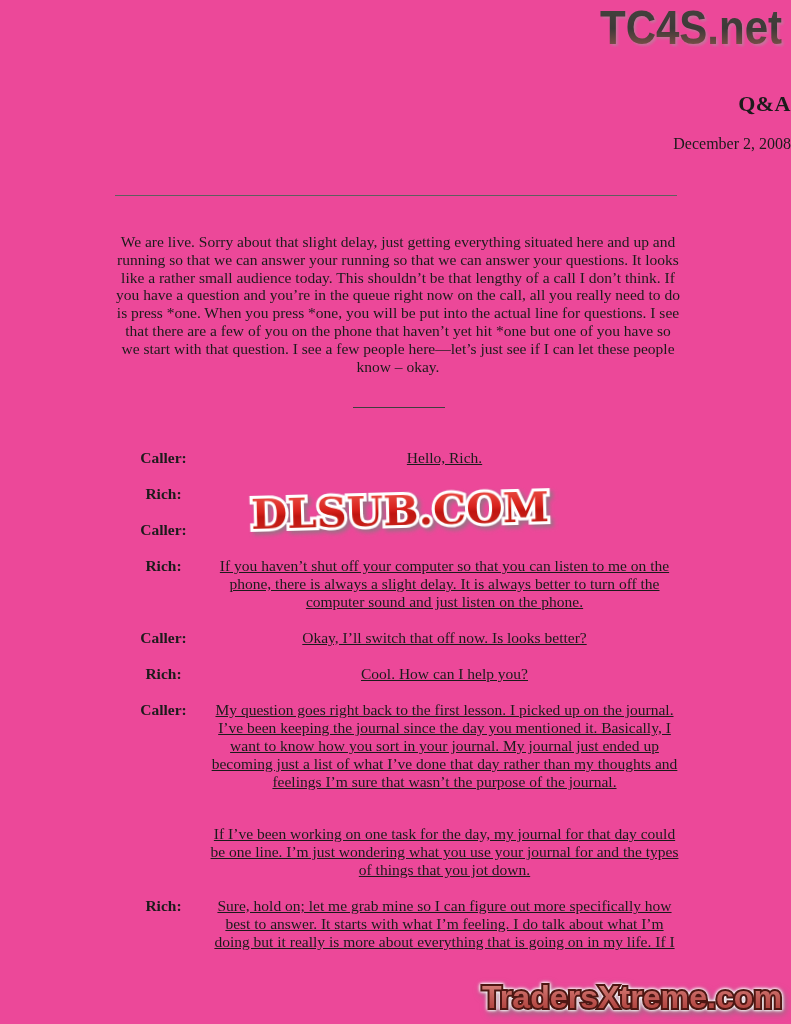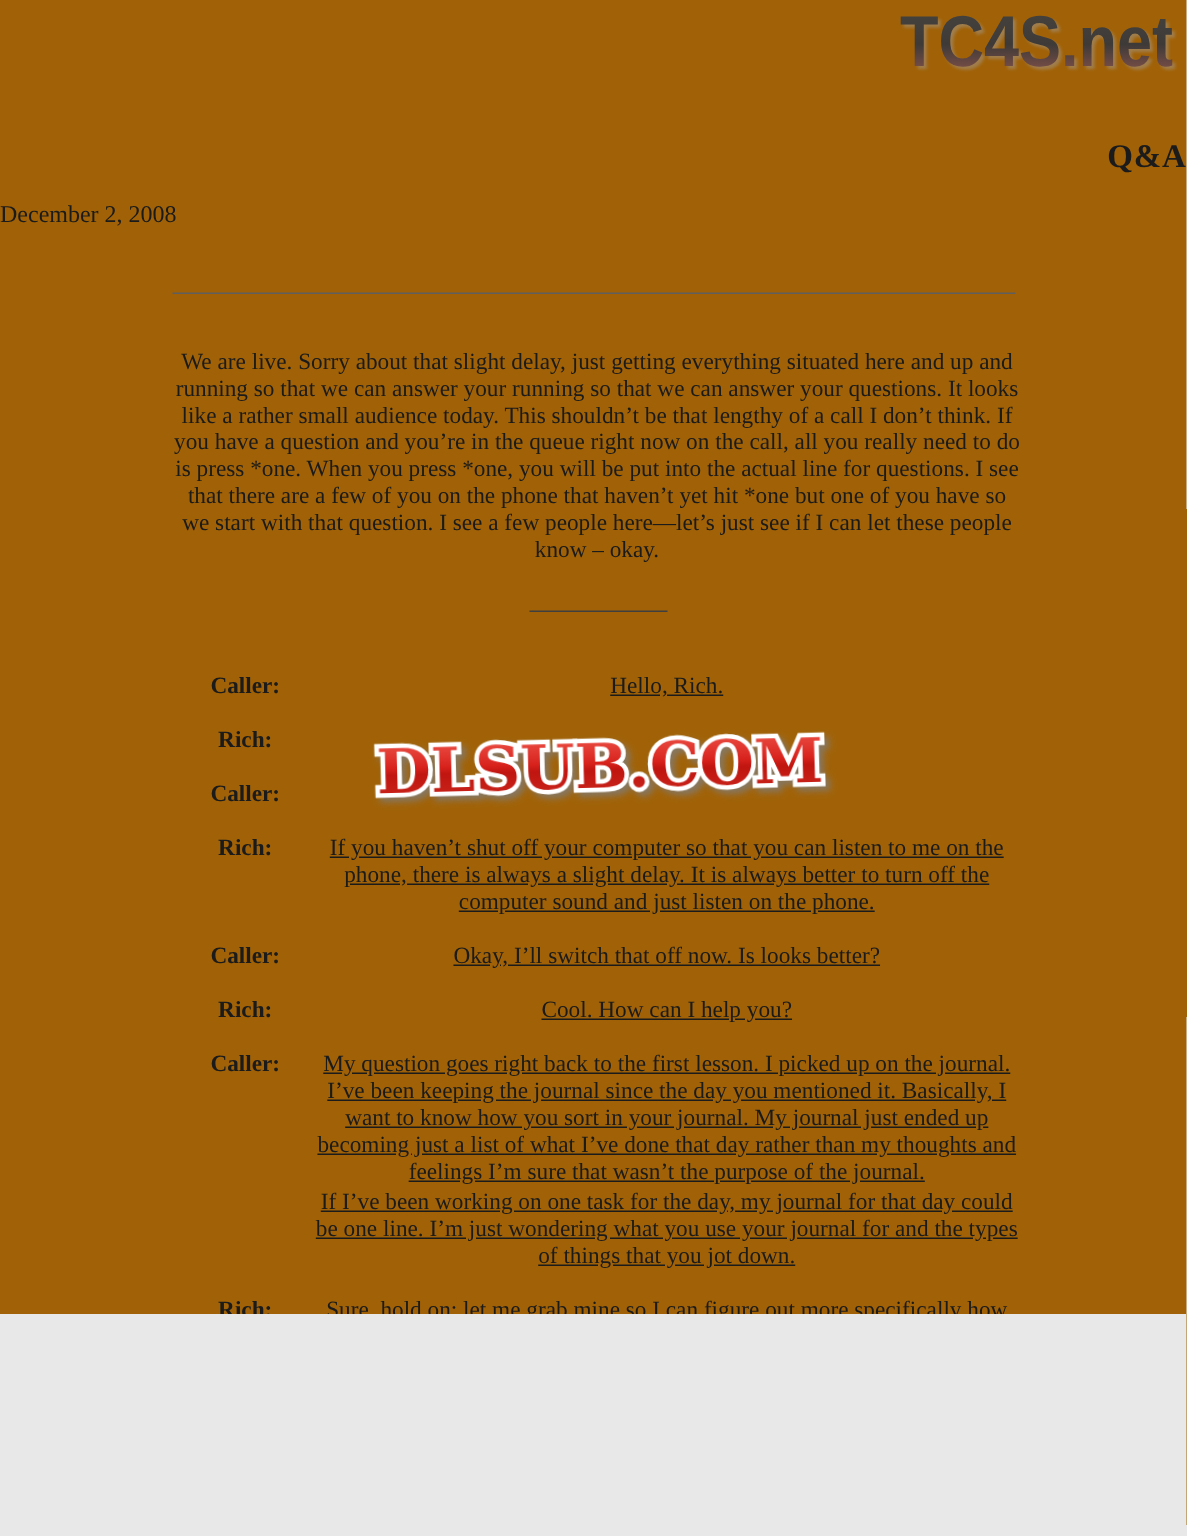--- a/index.html
+++ b/index.html
@@ -1,34 +1,34 @@
 <!DOCTYPE html>
 <html><head>
 <meta charset="utf-8">
 <style>
   html,body{margin:0;padding:0;background:#e8e8e8;}
   .page{
     position:relative;
-    width:791px;height:876px;
+    width:791px;height:1024px;
     margin:0 auto;
-    background:#a16207;
+    background:#ec4899;
     font-family:"Liberation Serif", serif;
     color:#1b1b1b;
     overflow:hidden;
   }
   
   .logo-svg{position:absolute;left:598px;top:3px;
     filter:drop-shadow(2px 2px 1px rgba(160,160,160,0.45));}
   .page-title{
     position:absolute;left:0;right:0;top:91px;margin:0;
     text-align:right;font-size:22px;font-weight:bold;letter-spacing:.5px;
   }
   .page-date{
     position:absolute;left:0;right:0;top:135px;
-    text-align:left;font-size:16px;
+    text-align:right;font-size:16px;
   }
   .top-rule{
     position:absolute;left:115px;top:195px;width:562px;height:0;
     border:none;border-top:1.6px solid #5f5f5f;margin:0;
   }
   
   .intro{
     position:absolute;left:115px;top:233px;width:566px;margin:0;
     font-size:15.5px;line-height:17.8px;text-align:center;
   }
@@ -38,21 +38,21 @@
   }
   
   .dialogue{
     position:absolute;left:117px;top:449px;width:562px;
     font-size:15.5px;line-height:18px;
   }
   .entry{display:flex;margin:0 0 18px 0;text-align:center;}
   .speaker{width:93px;flex:0 0 93px;font-weight:bold;}
   .speech{flex:1;max-width:469px;text-decoration:underline;}
   .speech p{margin:0;}
-  .speech p + p{margin-top:2px;}
+  .speech p + p{margin-top:34px;}
   
   .wm-center{
     position:absolute;left:244px;top:481px;
     transform:rotate(-1.5deg);
     filter:drop-shadow(3px 3px 2px rgba(125,125,125,0.75));
   }
   .wm-bottom{
     position:absolute;left:476px;top:976px;
     filter:drop-shadow(0 0 1.5px #ffffff) drop-shadow(0 0 1.5px #ffffff) drop-shadow(2px 3px 3px rgba(120,120,120,0.7));
   }

